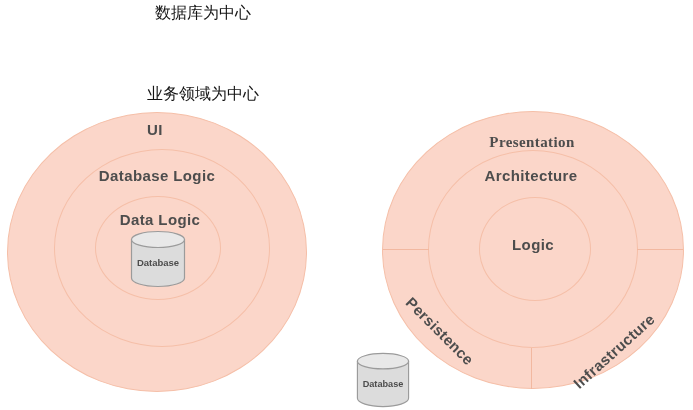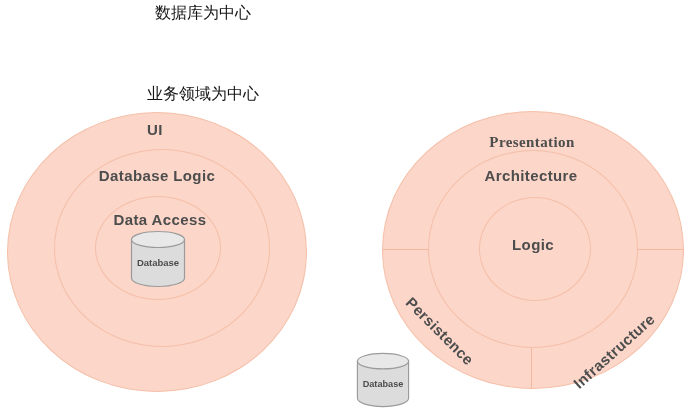--- a/index.html
+++ b/index.html
@@ -88,21 +88,21 @@
   </div>
   <div class="zh zh-bottom">业务领域为中心</div>
 
   <div>
     <div class="ring l-outer"></div>
     <div class="ring l-middle"></div>
     <div class="ring l-inner"></div>
 
     <div class="layer-label lbl-ui">UI</div>
     <div class="layer-label lbl-business">Database Logic</div>
-    <div class="layer-label lbl-dataaccess">Data Access</div>
+    <div class="layer-label lbl-dataaccess">Data Logic</div>
 
     <svg class="cyl cyl-left" width="56" height="58" viewBox="0 0 56 58">
       <path d="M1.5 9 V48 a26.5 8.5 0 0 0 53 0 V9" fill="var(--cylinder-fill,#dcdcdc)" stroke="var(--cylinder-stroke,#9b9b9b)" stroke-width="1.2"></path>
       <ellipse cx="28" cy="9.5" rx="26.5" ry="8" fill="var(--cylinder-top-fill,#e8e8e8)" stroke="var(--cylinder-stroke,#9b9b9b)" stroke-width="1.2"></ellipse>
       <text x="28" y="36" text-anchor="middle">Database</text>
     </svg>
   </div>
 
   <div>
     <div class="ring r-outer"></div>

